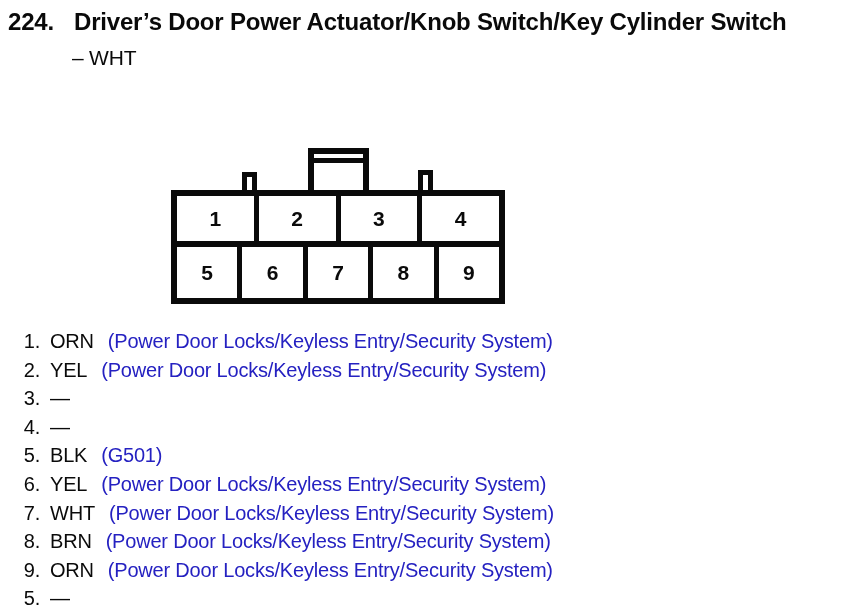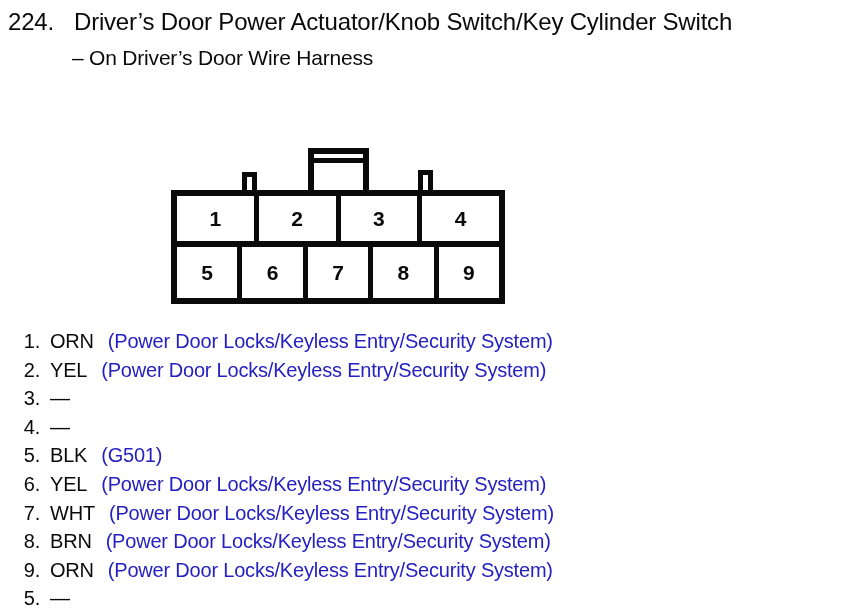--- a/index.html
+++ b/index.html
@@ -9,21 +9,21 @@
   }
   *{margin:0;padding:0;box-sizing:border-box;}
   html,body{background:var(--page_bg);}
   body{
     width:854px;height:614px;position:relative;overflow:hidden;
     font-family:"Liberation Sans",sans-serif;color:var(--ink);
   }
   
   .header{
     position:absolute;left:8px;top:9px;display:flex;white-space:nowrap;
-    font-weight:normal;font-size:24px;letter-spacing:-0.2px;line-height:26px;
+    font-weight:bold;font-size:24px;letter-spacing:-0.2px;line-height:26px;
   }
   .header .item-number{width:66px;}
   
   .details{
     position:absolute;left:72px;top:44px;
     font-size:21px;line-height:27.5px;letter-spacing:-0.2px;
   }
   
   .diagram{position:absolute;left:171px;top:148px;width:334px;height:156px;}
   .tab-center{
@@ -61,21 +61,21 @@
 </style>
 </head>
 <body>
 
 <div class="header">
   <span class="item-number">224.</span>
   <span class="title">Driver’s Door Power Actuator/Knob Switch/Key Cylinder Switch</span>
 </div>
 
 <div class="details">
-  <div>– On Driver’s Door Wire Harness</div>
+  <div>– WHT</div>
 </div>
 
 <div class="diagram">
   <div class="tab-center">
     <div class="tab-center-line"></div>
   </div>
   <div class="tab-small left"></div>
   <div class="tab-small right"></div>
   <div class="connector-body">
     <div class="pin-row-top">

